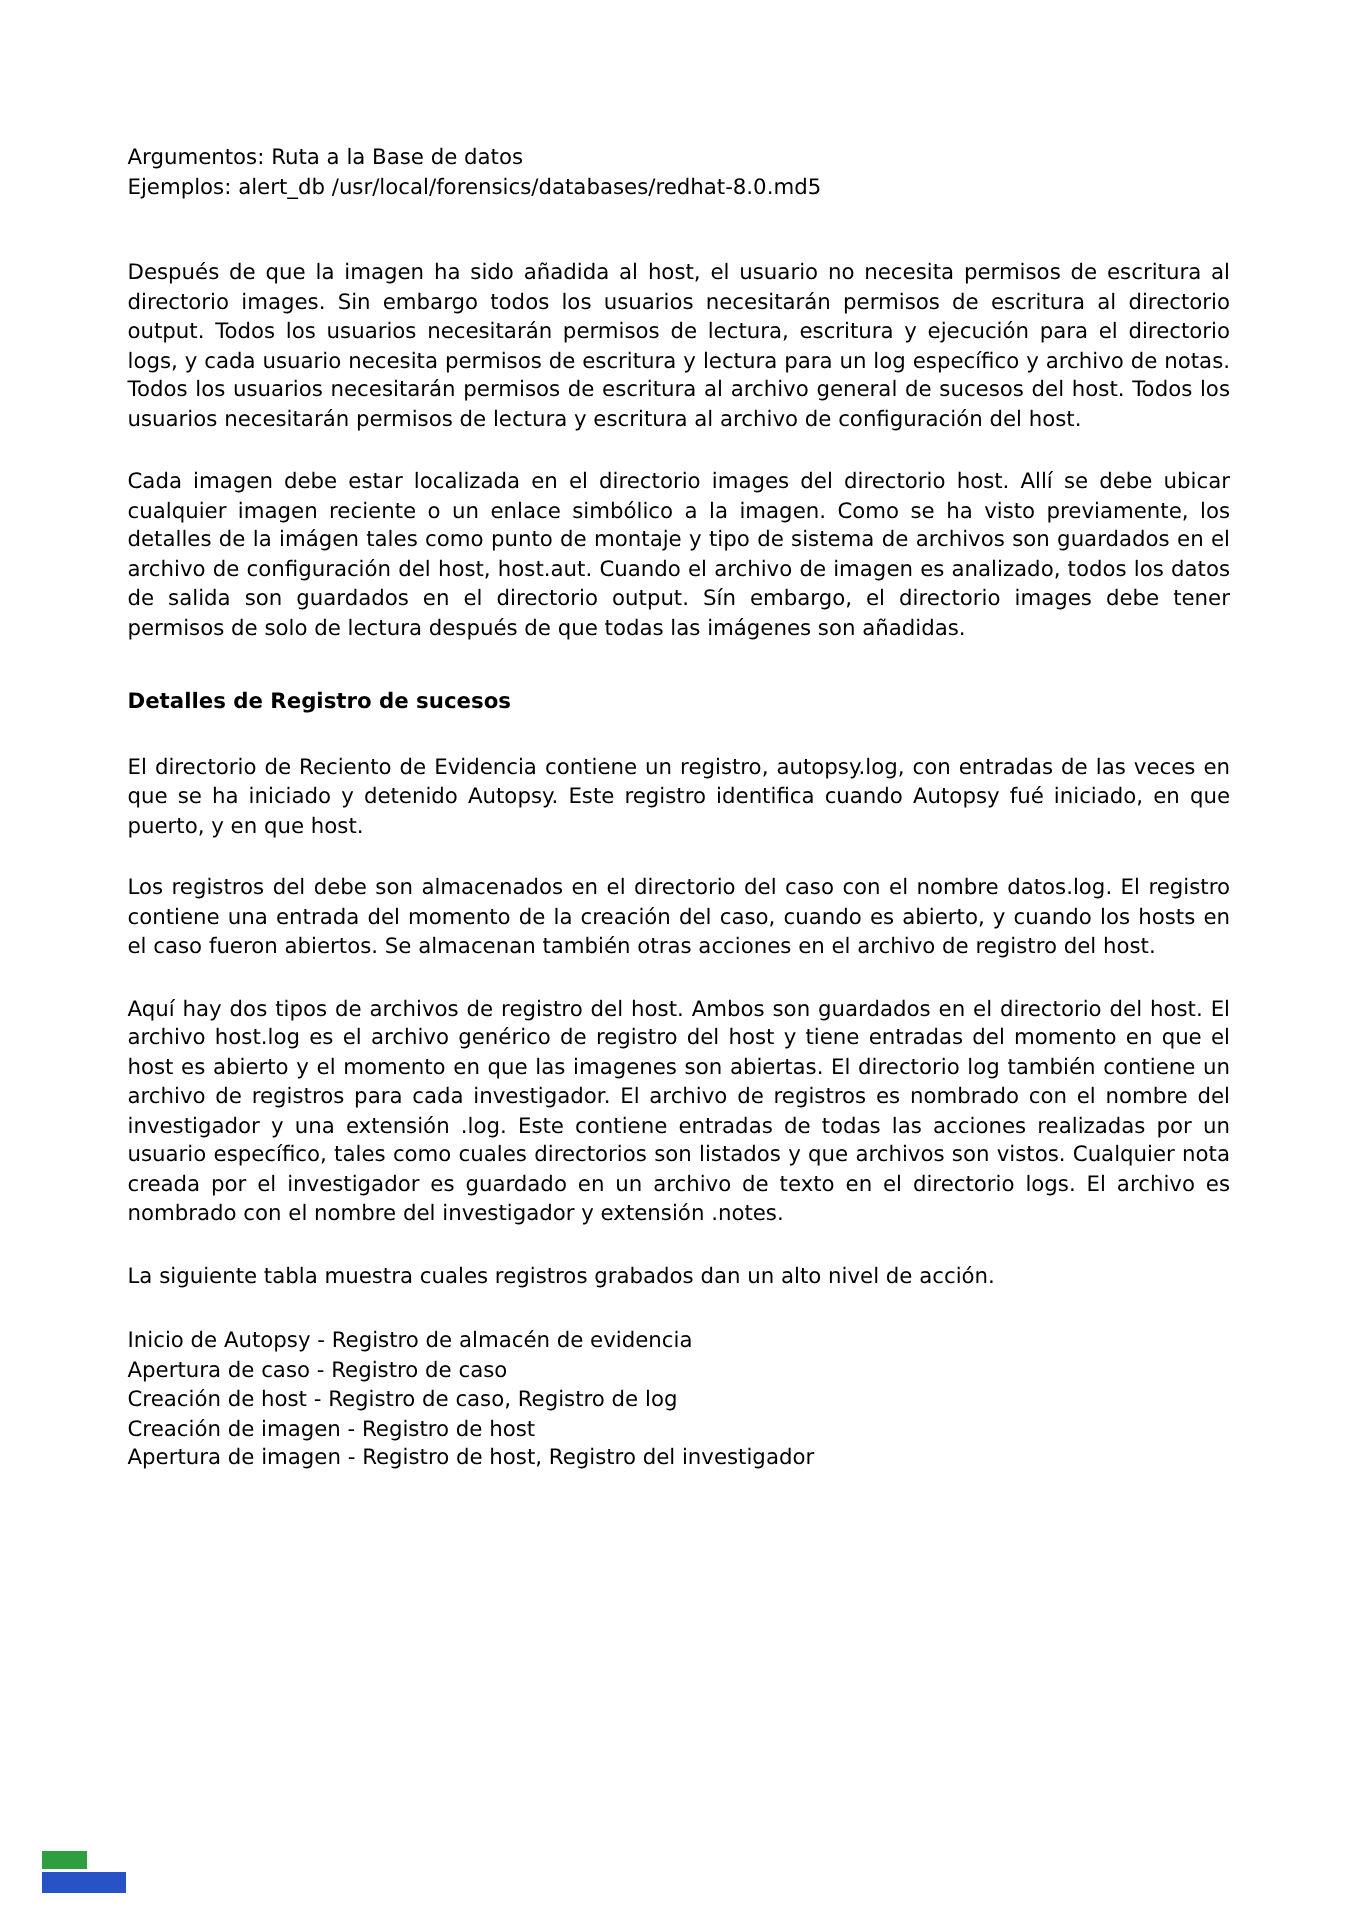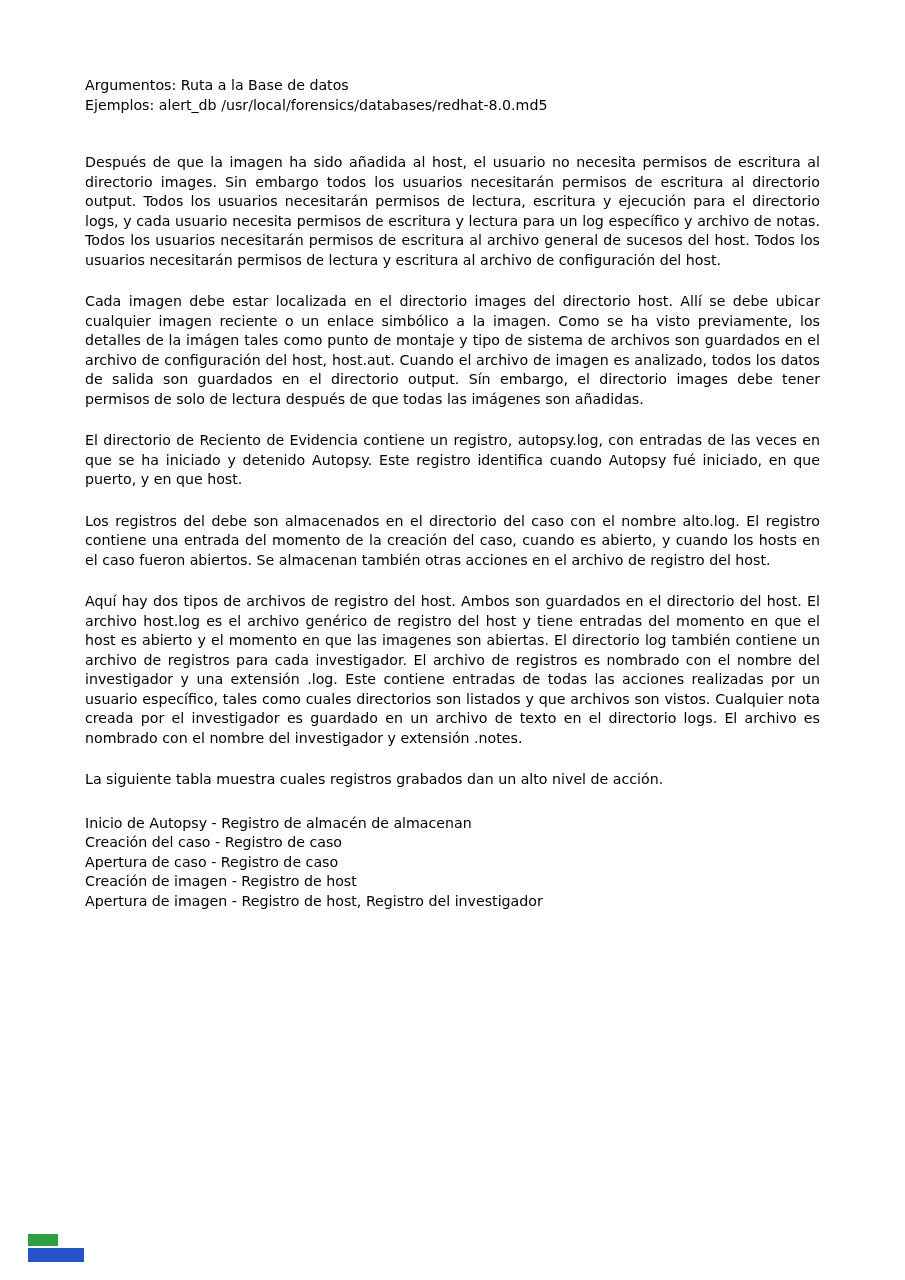--- a/index.html
+++ b/index.html
@@ -12,21 +12,21 @@
   .page {
     position: relative;
     width: 905px;
     height: 1280px;
     background: #ffffff;
     overflow: hidden;
   }
   .content {
     position: absolute;
     left: 85px;
-    top: 76px;
+    top: 96px;
     width: 735px;
     font-size: 14.2px;
     line-height: 19.5px;
   }
   .block-line {
     margin: 0;
     text-align: left;
   }
   .block-line + .block-paragraph {
     margin-top: 38px;
@@ -73,28 +73,29 @@
 </style>
 </head>
 <body>
 
 <div class="page">
   <div class="content">
       <div class="block-line"><span>Argumentos: Ruta a la Base de datos</span></div>
       <div class="block-line"><span>Ejemplos: alert_db /usr/local/forensics/databases/redhat-8.0.md5</span></div>
       <div class="block-paragraph"><span>Después de que la imagen ha sido añadida al host, el usuario no necesita permisos de escritura al directorio </span><span class="it">images</span><span>. Sin embargo todos los usuarios  necesitarán permisos de escritura al directorio </span><span class="it">output</span><span>. Todos los usuarios  necesitarán permisos de lectura, escritura y ejecución para el directorio </span><span class="it">logs</span><span>, y cada usuario necesita permisos de escritura y lectura para un log específico y archivo de notas. Todos los usuarios necesitarán permisos de escritura al archivo general de sucesos del host. Todos los usuarios necesitarán permisos de lectura y escritura al archivo de configuración del host.</span></div>
       <div class="block-paragraph"><span>Cada imagen debe estar localizada en el directorio </span><span class="it">images</span><span> del directorio host. Allí se debe ubicar cualquier imagen reciente o un enlace simbólico a la imagen. Como se ha visto previamente, los detalles de la imágen tales como punto de montaje y tipo de sistema de archivos son guardados en el archivo de configuración del host, </span><span class="it">host.aut</span><span>. Cuando el archivo de imagen es analizado, todos los datos de salida son guardados en el directorio </span><span class="it">output</span><span>. Sín embargo, el directorio </span><span class="it">images</span><span> debe tener permisos de solo de lectura después de que todas las imágenes son añadidas.</span></div>
+      <div class="block-heading"><span>Detalles de Registro de sucesos</span></div>
       <div class="block-paragraph"><span>El directorio de Reciento de Evidencia contiene un registro, </span><span class="it">autopsy.log</span><span>, con entradas de las veces en que se ha iniciado y detenido Autopsy. Este registro identifica cuando Autopsy fué iniciado, en que puerto, y en que host.</span></div>
-      <div class="block-paragraph"><span>Los registros del debe son almacenados en el directorio del caso con el nombre </span><span class="it">alto.log</span><span>. El registro contiene una entrada del momento de la creación del caso, cuando es abierto, y cuando los hosts en el caso fueron abiertos. Se almacenan también otras acciones en el archivo de registro del host.</span></div>
+      <div class="block-paragraph"><span>Los registros del debe son almacenados en el directorio del caso con el nombre </span><span class="it">datos.log</span><span>. El registro contiene una entrada del momento de la creación del caso, cuando es abierto, y cuando los hosts en el caso fueron abiertos. Se almacenan también otras acciones en el archivo de registro del host.</span></div>
       <div class="block-paragraph"><span>Aquí hay dos tipos de archivos de registro del host. Ambos son guardados en el directorio del host. El archivo </span><span class="it">host.log</span><span> es el archivo genérico de registro del host y tiene entradas del momento en que el host es abierto y el momento en que las imagenes son abiertas. El directorio </span><span class="it">log</span><span> también contiene un archivo de registros para cada investigador. El archivo de registros es nombrado con el nombre del investigador y una extensión </span><span class="it">.log</span><span>. Este contiene entradas de todas las acciones realizadas por un usuario específico, tales como cuales directorios son listados y que archivos son vistos. Cualquier nota creada por el investigador es guardado en un archivo de texto en el directorio </span><span class="it">logs</span><span>. El archivo es nombrado con el nombre del investigador y extensión </span><span class="it">.notes</span><span>.</span></div>
       <div class="block-paragraph"><span>La siguiente tabla muestra cuales registros grabados dan un alto nivel de acción.</span></div>
       <div class="block-list">
-        <div class="list-line">Inicio de Autopsy - Registro de almacén de almacenan</div>
-        <div class="list-line">Creación del caso - Registro de caso</div>
+        <div class="list-line">Inicio de Autopsy - Registro de almacén de evidencia</div>
         <div class="list-line">Apertura de caso - Registro de caso</div>
+        <div class="list-line">Creación de host - Registro de caso, Registro de log</div>
         <div class="list-line">Creación de imagen - Registro de host</div>
         <div class="list-line">Apertura de imagen - Registro de host, Registro del investigador</div>
       </div>
     </div>
   <div class="corner-graphic">
     <div class="cg-green" style="background: rgb(46, 158, 62);"></div>
     <div class="cg-blue" style="background: rgb(40, 83, 198);"></div>
   </div>
 </div>
 

